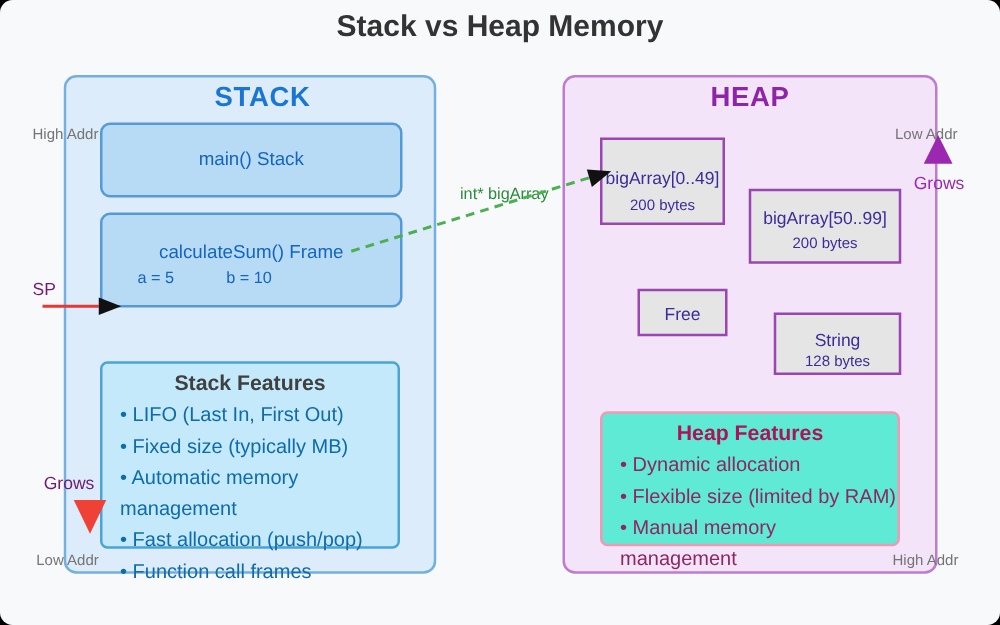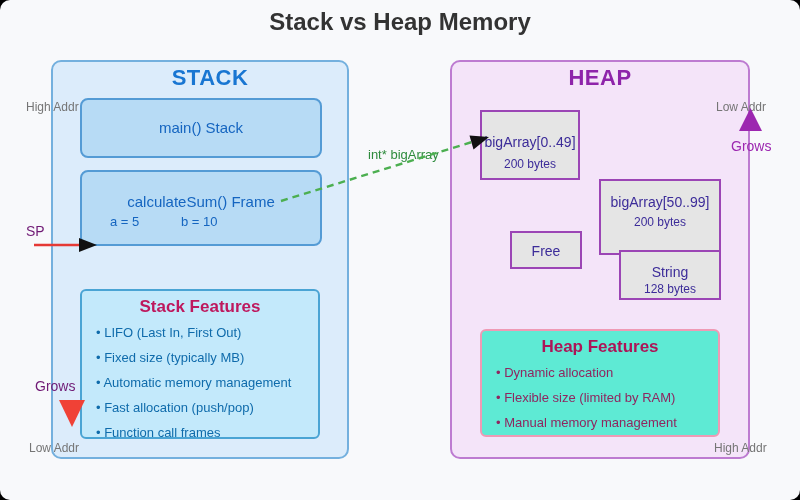--- a/index.html
+++ b/index.html
@@ -39,33 +39,33 @@
   .var-a { left:28px; } .var-b { left:99px; }
 
   
   .features { position:absolute; width:240px; border-radius:6px; }
   .stack-features { left:80px; top:289px; height:150px;
     background:#c3e9fb; border:2px solid #4aa4d4; }
   .heap-features { left:480px; top:329px; height:108px;
     background:#5eead4; border:2px solid #ef9ab5; }
   .features-title { margin:6px 0 0 0; text-align:center;
     font-size:17px; font-weight:bold; line-height:20px; }
-  .stack-features .features-title { color:#be185d; }
+  .stack-features .features-title { color:#404040; }
   .heap-features  .features-title { color:#ad1457; }
   .feature-list { list-style:none; margin:3px 0 0 0; padding:0 0 0 14px;
-    font-size:13px; line-height:25px; }
+    font-size:16px; line-height:25px; }
   .stack-features .feature-list { color:#0f6bab; }
   .heap-features  .feature-list { color:#8e2760; }
   .feature-list li::before { content:"• "; }
 
   
   .block { position:absolute; background:#e5e5e5; border:2px solid #9b45b5;
     border-radius:0; color:#3c2c99; }
   .block-a1 { left:480px; top:110px; width:100px; height:70px; }
-  .block-a2 { left:599px; top:151px; width:122px; height:76px;margin-top:28px; }
+  .block-a2 { left:599px; top:151px; width:122px; height:60px; }
   .block-free { left:510px; top:231px; width:72px; height:38px; }
   .block-string { left:619px; top:250px; width:102px; height:50px; }
   .block-name { position:absolute; left:0; width:100%; text-align:center;
     font-size:14px; line-height:18px; }
   .block-size { position:absolute; left:0; width:100%; text-align:center;
     font-size:12px; line-height:14px; }
   .block-a1 .block-name { top:21px; } .block-a1 .block-size { top:45px; }
   .block-a2 .block-name { top:12px; } .block-a2 .block-size { top:34px; }
   .block-free .block-name { top:9px; }
   .block-string .block-name { top:11px; } .block-string .block-size { top:30px; }

